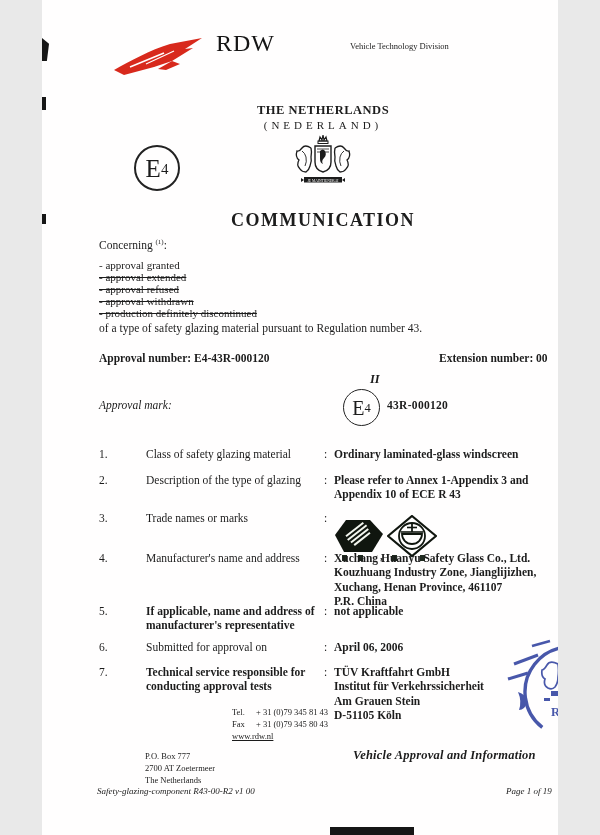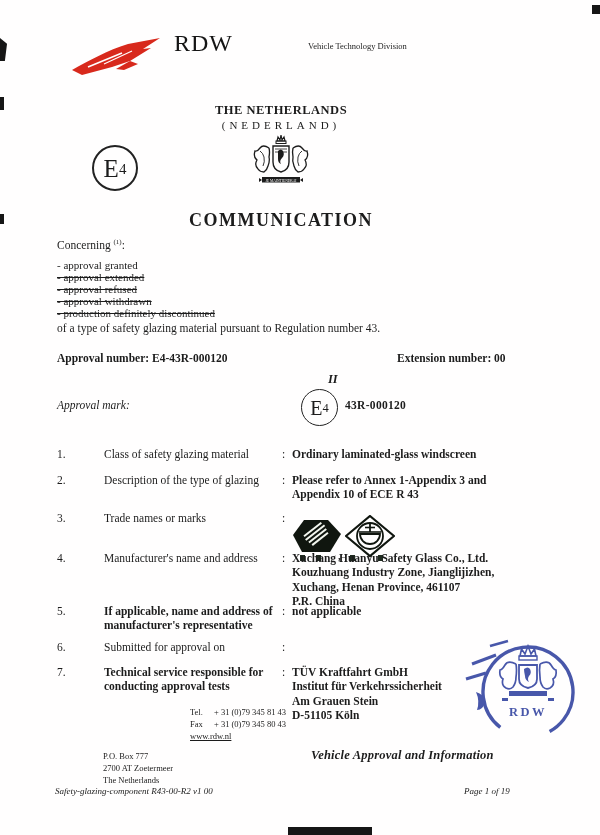--- a/index.html
+++ b/index.html
@@ -1,17 +1,17 @@
 <!DOCTYPE html>
 <html><head>
 <meta charset="utf-8">
 <style>
   html,body{margin:0;padding:0;background:#e9e9e9;}
   .page{
-    position:relative;width:600px;height:835px;background:#fffefe;
+    position:relative;width:516px;height:835px;background:#fffefe;
     font-family:"Liberation Serif",serif;color:#1c1c1c;overflow:hidden;
     margin:0 auto;
   }
   .abs{position:absolute;}
 
   
   .brand{left:174px;top:30px;font-size:24px;letter-spacing:1px;color:#151515;}
   .division{left:308px;top:41px;font-size:8.5px;color:#222;}
 
   
@@ -212,20 +212,21 @@
     <div>5.</div>
     <div class="val">If applicable, name and address of
 manufacturer's representative</div>
     <div>:</div>
     <div class="val">not applicable</div>
   </div>
   <div class="item r6">
     <div>6.</div>
     <div>Submitted for approval on</div>
     <div>:</div>
+    <div class="val">April 06, 2006</div>
   </div>
   <div class="item r7">
     <div>7.</div>
     <div class="val">Technical service responsible for
 conducting approval tests</div>
     <div>:</div>
     <div class="val">TÜV Kraftfahrt GmbH
 Institut für Verkehrssicherheit
 Am Grauen Stein
 D-51105 Köln</div>

